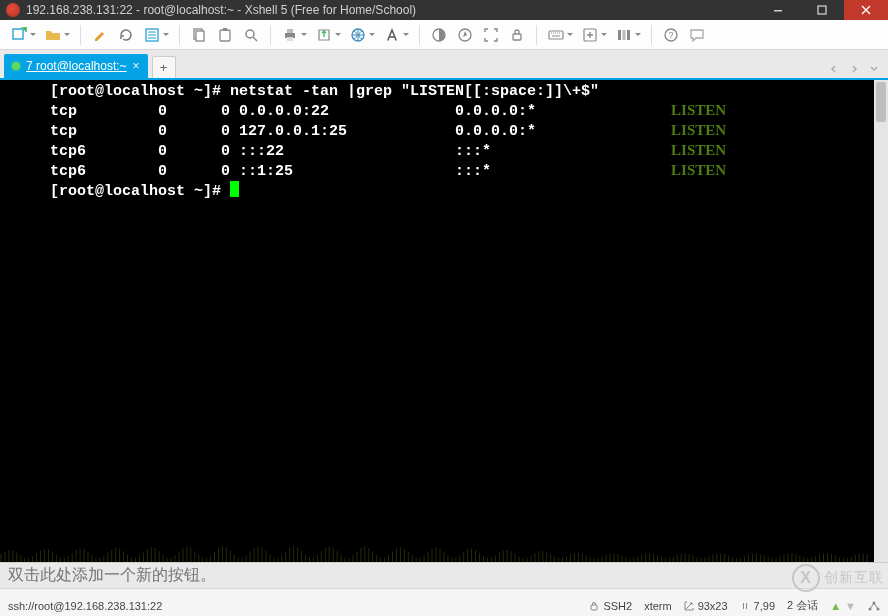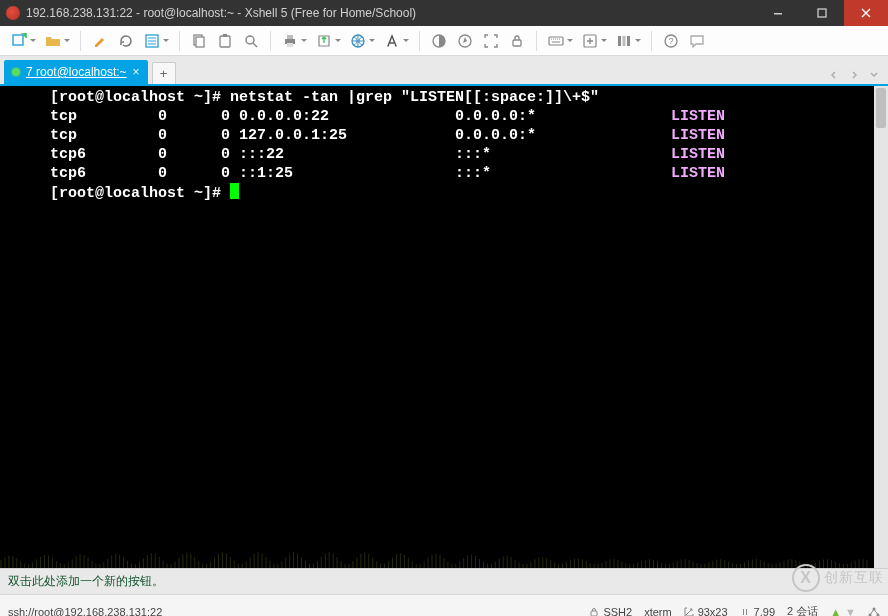--- a/index.html
+++ b/index.html
@@ -8,21 +8,21 @@
     height: 616px;
     font-family: "Microsoft YaHei", "Segoe UI", Tahoma, sans-serif;
     font-size: 12px;
     background: #f0f0f0;
     overflow: hidden;
     position: relative;
   }
 
   
   .titlebar {
-    height: 26px;
+    height: 20px;
     background: #333;
     color: #d0d0d0;
     display: flex;
     align-items: center;
     padding-left: 6px;
   }
   .titlebar .app-icon {
     width: 14px; height: 14px;
     background: radial-gradient(circle at 40% 40%, #e74c3c 0%, #c0392b 70%);
     border-radius: 50%;
@@ -125,21 +125,21 @@
   .terminal {
     padding: 2px 6px;
     font-family: "Consolas", "Courier New", monospace;
     font-size: 15px;
     line-height: 19px;
     white-space: pre;
     color: #fff;
     margin-left: 44px;
   }
   .bold { font-weight: bold; }
-  .red  { color: #f0abfc; font-weight: bold; }
+  .red  { color: #4d7c0f; font-weight: bold; font-family: Liberation Serif, serif; }
   .cursor {
     display: inline-block;
     width: 9px; height: 16px;
     background: #00ff00;
     vertical-align: -2px;
   }
   .scrollbar-v {
     position: absolute; right: 0; top: 0; bottom: 0;
     width: 14px;
     background: #e5e5e5;
@@ -156,22 +156,22 @@
     height: 70px;
     opacity: .4;
     pointer-events: none;
   }
 
   
   .hintbar {
     height: 26px;
     background: #e9e9e9;
     border-top: 1px solid #cfcfcf;
-    color: #14532d;
-    font-size: 12px;
+    color: #737373;
+    font-size: 16px;
     display: flex;
     align-items: center;
     padding: 0 8px;
   }
 
   
   .statusbar {
     height: 34px;
     background: #f5f5f5;
     border-top: 1px solid #d8d8d8;

